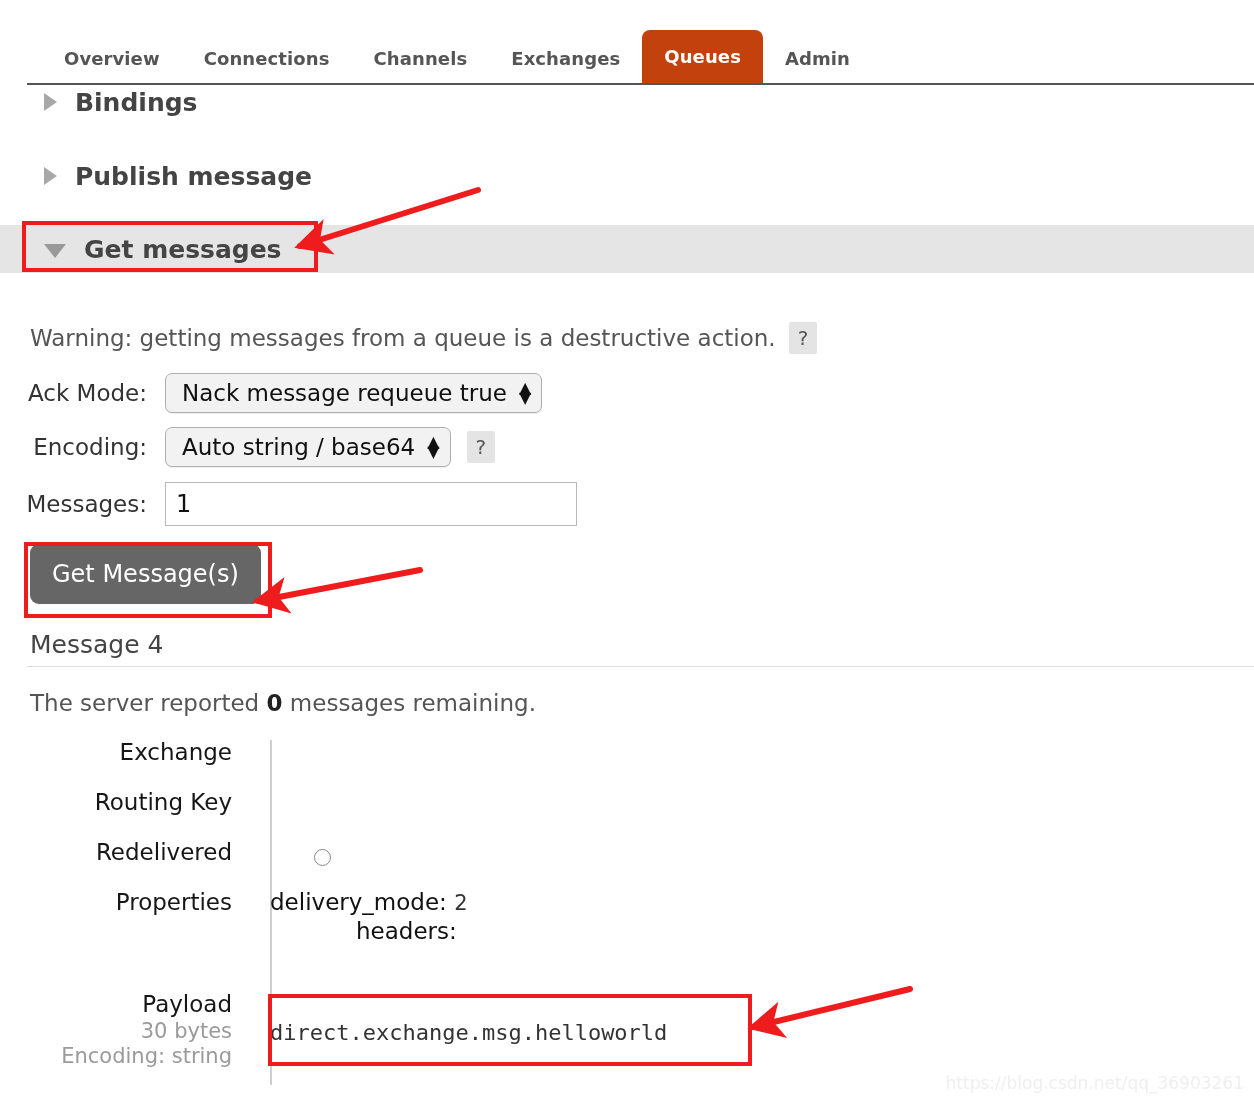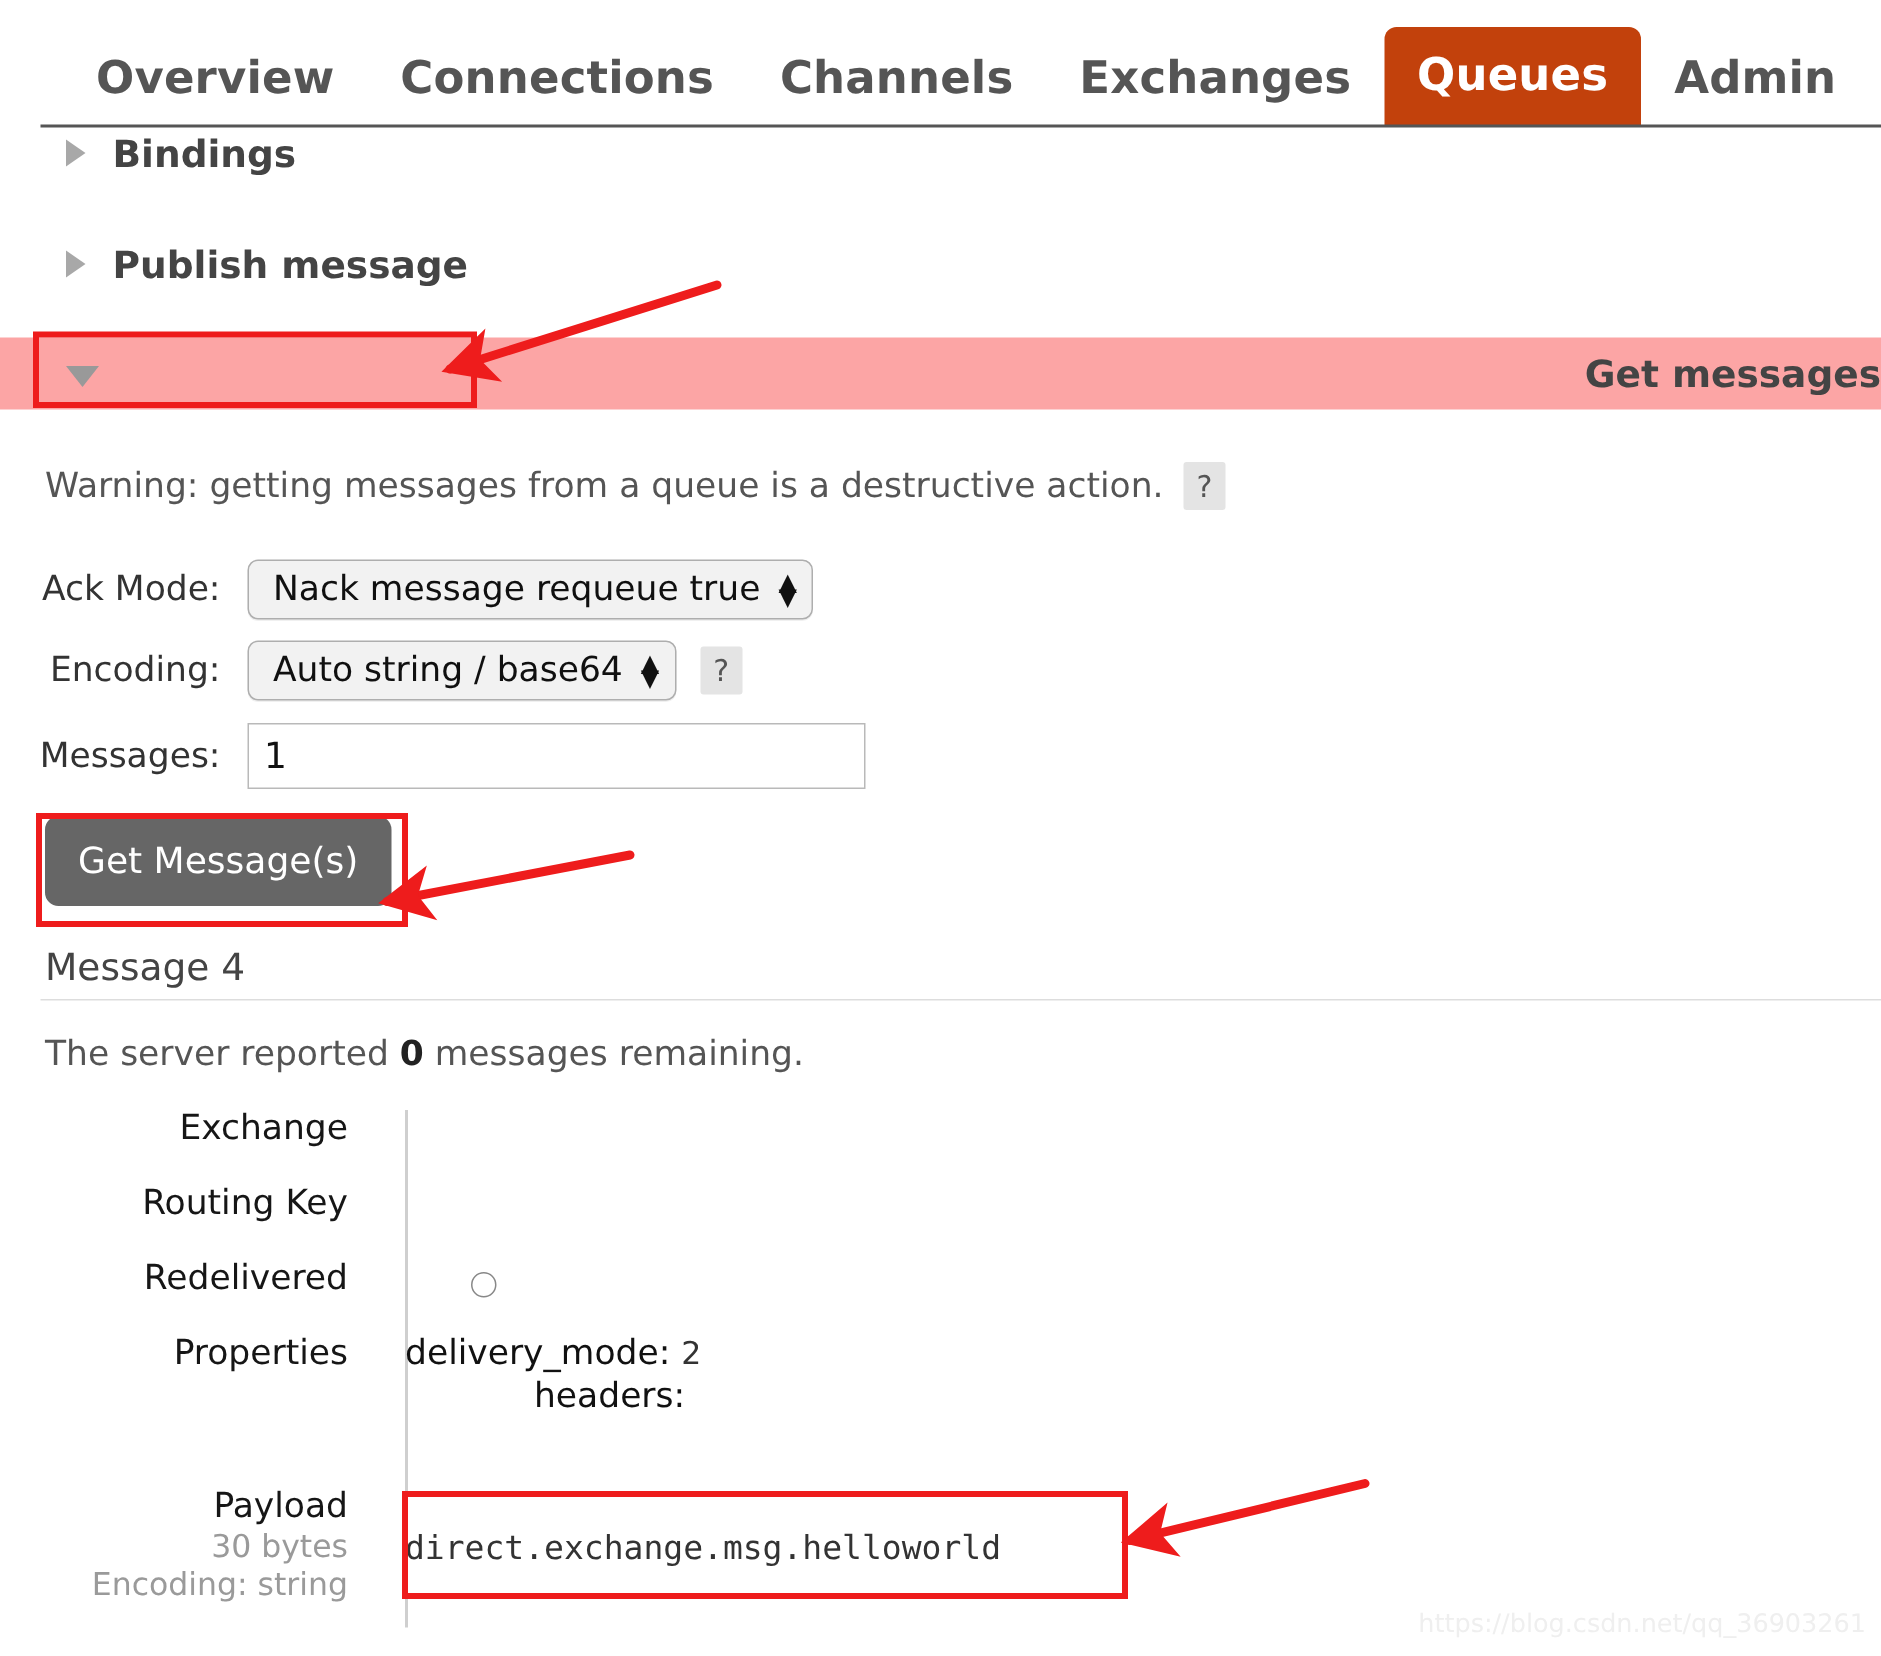--- a/index.html
+++ b/index.html
@@ -29,21 +29,21 @@
     left: 0;
     bottom: 0;
     height: 70px;
     display: flex;
     align-items: flex-end;
     padding-left: 42px;
     box-sizing: border-box;
   }
   .nav-item {
     font-family: "DejaVu Sans", sans-serif;
-    font-size: 30px;
+    font-size: 18px;
     font-weight: bold;
     color: #555555;
     padding: 14px 22px 16px 22px;
     line-height: 1;
     white-space: nowrap;
     letter-spacing: 0.1px;
   }
   .nav-item.active {
     background: #c2410c;
     color: #ffffff;
@@ -64,21 +64,21 @@
   .section-head {
     position: absolute;
     left: 0;
     width: 1254px;
     height: 48px;
     display: flex;
     align-items: center;
     box-sizing: border-box;
     padding-left: 44px;
   }
-  .section-head.shaded { background: #fca5a5; justify-content: space-between; }
+  .section-head.shaded { background: #e5e5e5; }
   .caret {
     width: 0;
     height: 0;
     margin-right: 18px;
     flex: 0 0 auto;
   }
   .caret.collapsed {
     border-top: 9px solid transparent;
     border-bottom: 9px solid transparent;
     border-left: 13px solid #a8a8a8;
@@ -93,21 +93,21 @@
     font-size: 25px;
     font-weight: bold;
     color: #444444;
     white-space: nowrap;
   }
 
   
   .warning {
     position: absolute;
     left: 30px;
-    top: 308px;
+    top: 322px;
     font-size: 23px;
     color: #555555;
     white-space: nowrap;
     display: flex;
     align-items: center;
     justify-content: space-between;
   }
   .help-box {
     display: inline-block;
     background: #e4e4e4;

